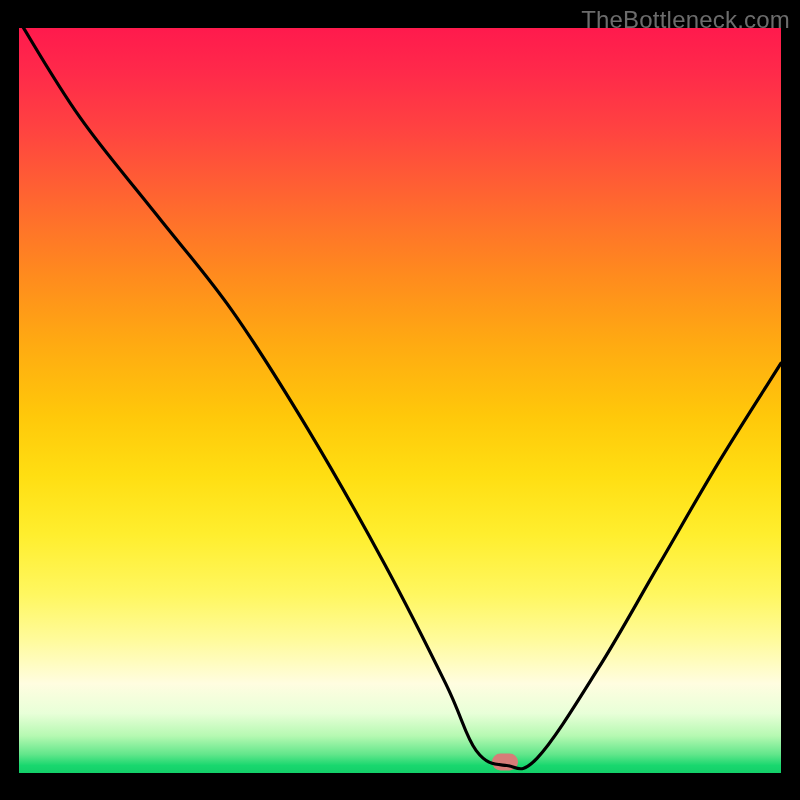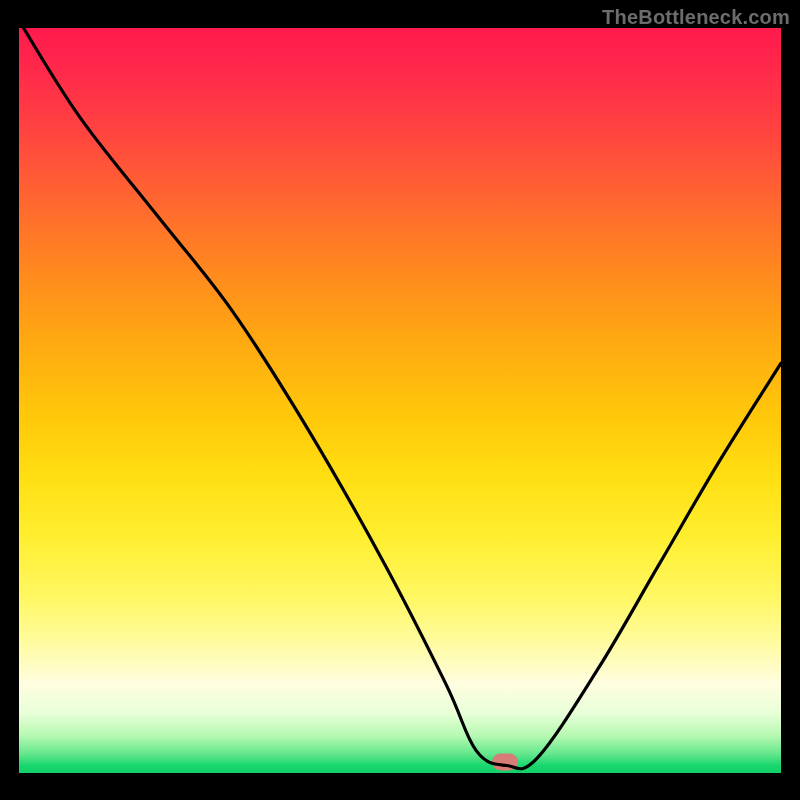--- a/index.html
+++ b/index.html
@@ -15,22 +15,22 @@
     position: relative;
     width: 800px;
     height: 800px;
     background: #000;
   }
   .watermark {
     position: absolute;
     top: 6px;
     right: 10px;
     color: #6c6c6c;
-    font-size: 20px;
-    font-weight: 700;
+    font-size: 24px;
+    font-weight: 400;
     letter-spacing: 0.2px;
     z-index: 20;
     text-align: right;
   }
   .plot {
     position: absolute;
     left: 19px;
     top: 28px;
     width: 762px;
     height: 745px;

